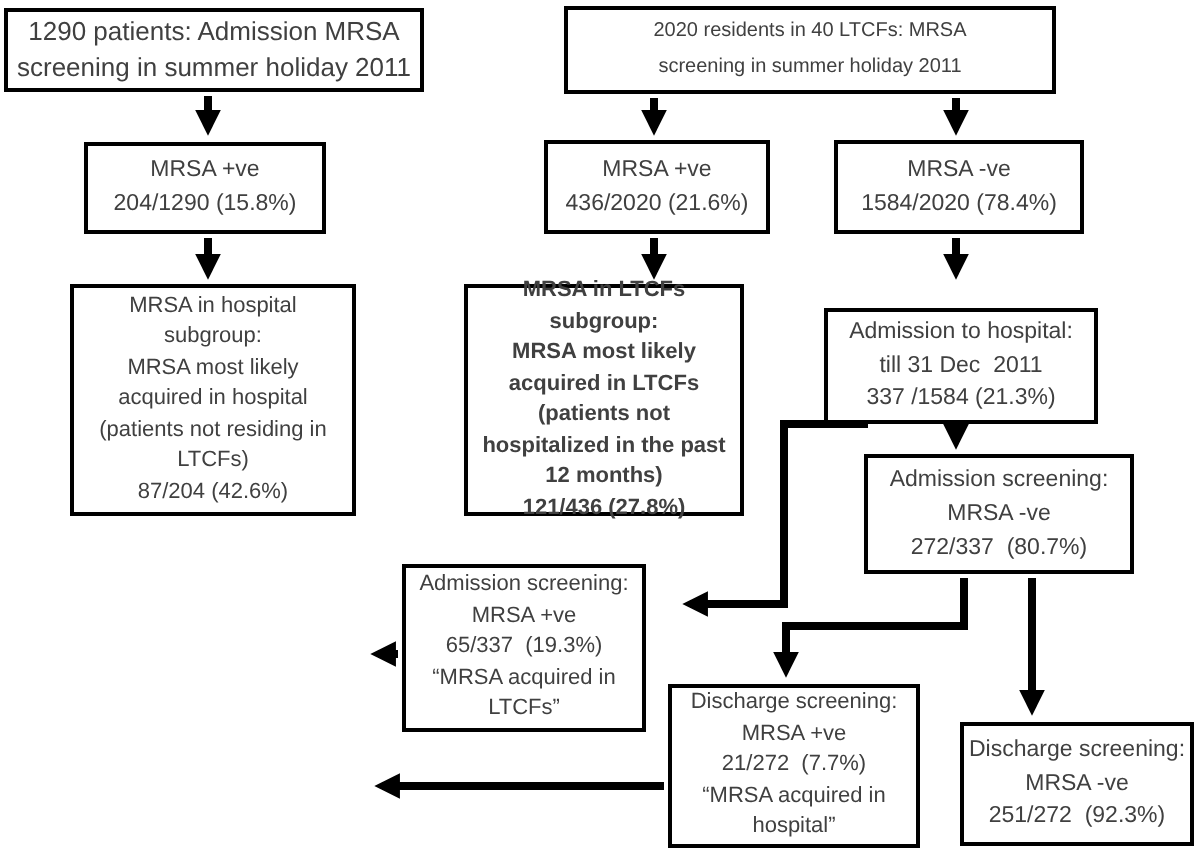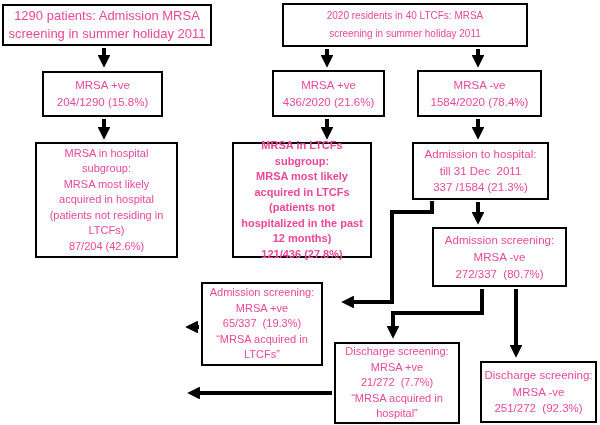--- a/index.html
+++ b/index.html
@@ -3,21 +3,21 @@
 <meta charset="utf-8">
 <style>
   * { margin: 0; padding: 0; box-sizing: border-box; }
   html, body { background: #ffffff; }
   .stage {
     position: relative;
     width: 600px;
     height: 425px;
     background: #ffffff;
     font-family: "Liberation Sans", sans-serif;
-    color: #ec4899;
+    color: #404040;
     overflow: hidden;
   }
   .box {
     position: absolute;
     border: 2.5px solid #000;
     background: #fff;
     display: flex;
     align-items: center;
     justify-content: center;
     text-align: center;
@@ -29,21 +29,21 @@
   
   .b-a { left: 2px;   top: 4px;   width: 210px; height: 42px; font-size: 13px; line-height: 18px; }
   .b-b { left: 282px; top: 3px;   width: 246px; height: 44px; font-size: 10px; line-height: 18px; }
   
   .b-c { left: 42px;  top: 71px;  width: 121px; height: 46px; font-size: 11.5px; line-height: 17px; }
   .b-d { left: 272px; top: 70px;  width: 113px; height: 47px; font-size: 11.5px; line-height: 17px; }
   .b-e { left: 417px; top: 70px;  width: 125px; height: 47px; font-size: 11.5px; line-height: 17px; }
   
   .b-f { left: 35px;  top: 142px; width: 143px; height: 116px; line-height: 15.5px; }
   .b-g { left: 232px; top: 142px; width: 140px; height: 116px; line-height: 15.5px; font-weight: bold; }
-  .b-h { left: 412px; top: 142px; width: 137px; height: 58px;  font-size: 11.5px; line-height: 16.5px; }
+  .b-h { left: 412px; top: 154px; width: 137px; height: 58px;  font-size: 11.5px; line-height: 16.5px; }
   
   .b-i { left: 432px; top: 227px; width: 135px; height: 60px;  font-size: 11.5px; line-height: 17px; }
   
   .b-j { left: 3px;   top: 280px; width: 174px; height: 142px; line-height: 15.3px; }
   .b-k { left: 201px; top: 282px; width: 122px; height: 84px;  line-height: 15.5px; }
   .b-l { left: 334px; top: 342px; width: 126px; height: 82px;  line-height: 15.5px; }
   .b-m { left: 480px; top: 361px; width: 117px; height: 62px;  font-size: 11.5px; line-height: 16.5px; }
 
   svg.connectors {
     position: absolute;

